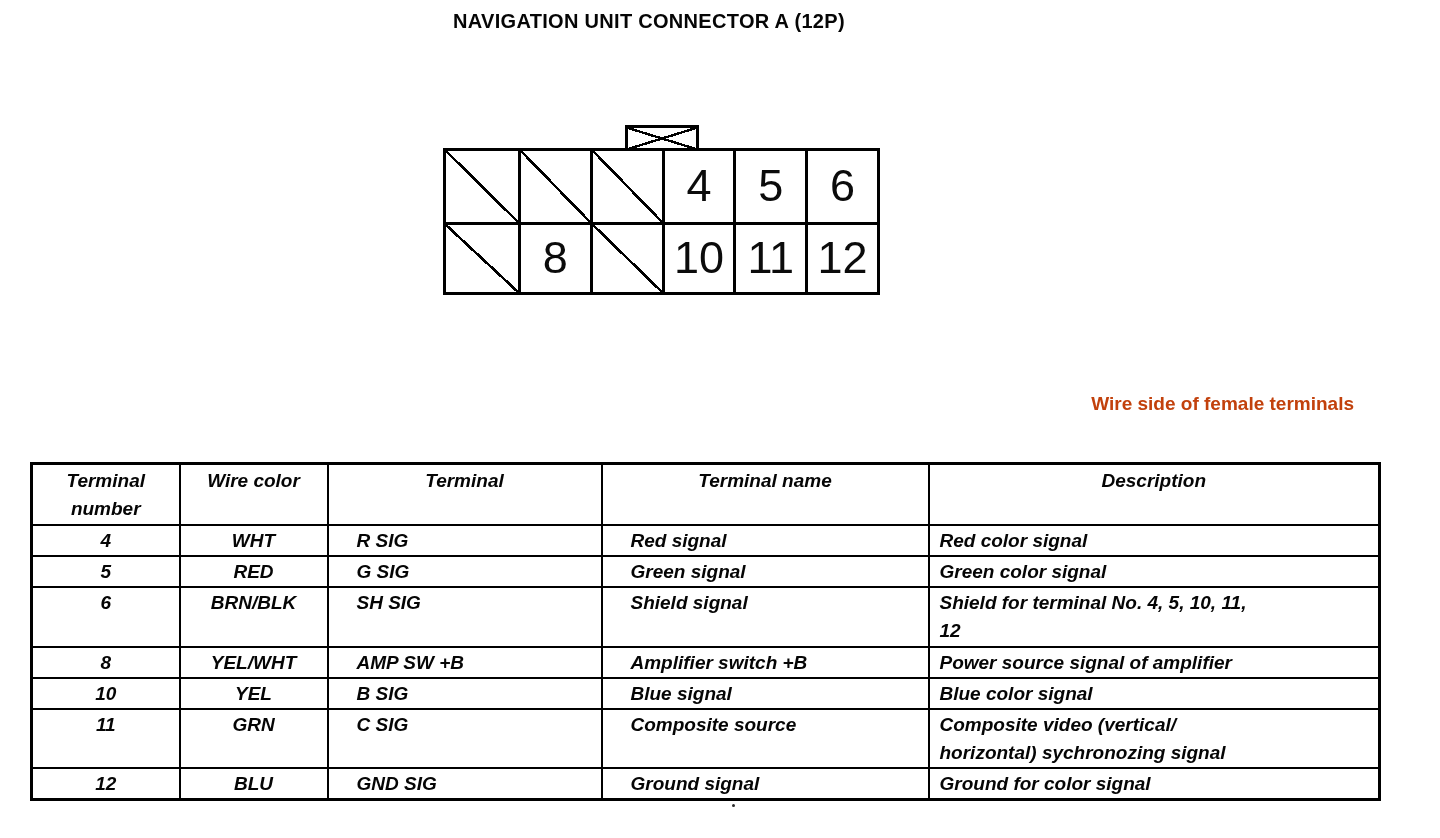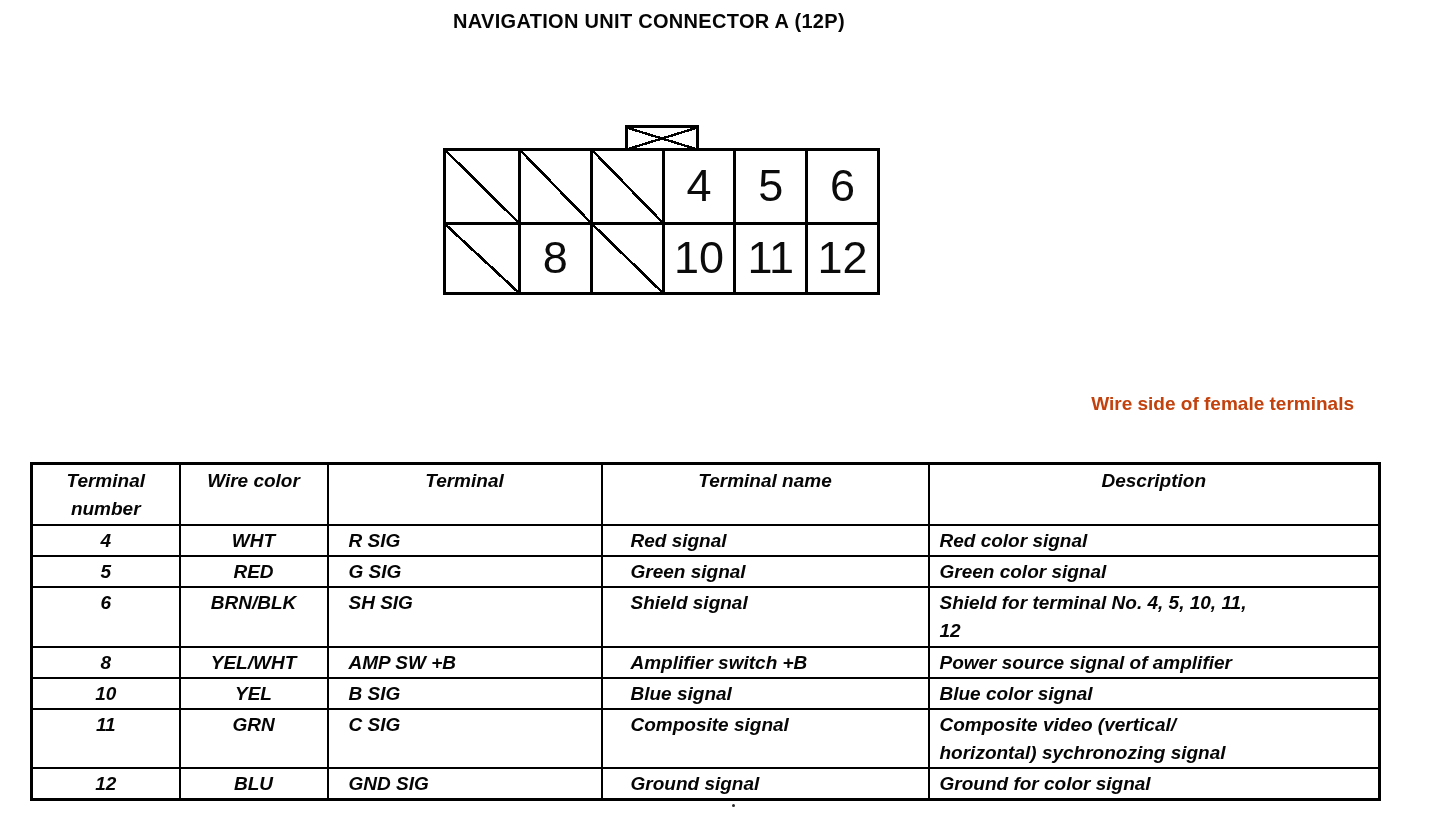--- a/index.html
+++ b/index.html
@@ -58,21 +58,21 @@
   table.terminals th, table.terminals td {
     border: 2px solid #000; vertical-align: top;
     font-size: 19px; line-height: 28px; color: #050505;
   }
   table.terminals th {
     font-weight: bold; text-align: center; padding: 2px 6px 0;
     height: 61px;
   }
   table.terminals td { font-weight: bold; padding-top: 1px; }
   td.c0, td.c1 { text-align: center; }
-  td.c2 { padding-left: 20px; }
+  td.c2 { padding-left: 28px; }
   td.c3 { padding-left: 28px; }
   td.c4 { padding-left: 10px; white-space: pre-line; border-radius: 9px; }
   tbody tr:nth-child(1) { height: 30px; }
   tbody tr:nth-child(2) { height: 29px; }
   tbody tr:nth-child(3) { height: 60px; }
   tbody tr:nth-child(4) { height: 31px; }
   tbody tr:nth-child(5) { height: 30px; }
   tbody tr:nth-child(6) { height: 59px; }
   tbody tr:nth-child(7) { height: 29px; }
 
@@ -174,21 +174,21 @@
           <td class="c0">10</td>
           <td class="c1">YEL</td>
           <td class="c2">B SIG</td>
           <td class="c3">Blue signal</td>
           <td class="c4">Blue color signal</td>
         </tr>
         <tr>
           <td class="c0">11</td>
           <td class="c1">GRN</td>
           <td class="c2">C SIG</td>
-          <td class="c3">Composite signal</td>
+          <td class="c3">Composite source</td>
           <td class="c4">Composite video (vertical/
 horizontal) sychronozing signal</td>
         </tr>
         <tr>
           <td class="c0">12</td>
           <td class="c1">BLU</td>
           <td class="c2">GND SIG</td>
           <td class="c3">Ground signal</td>
           <td class="c4">Ground for color signal</td>
         </tr>

